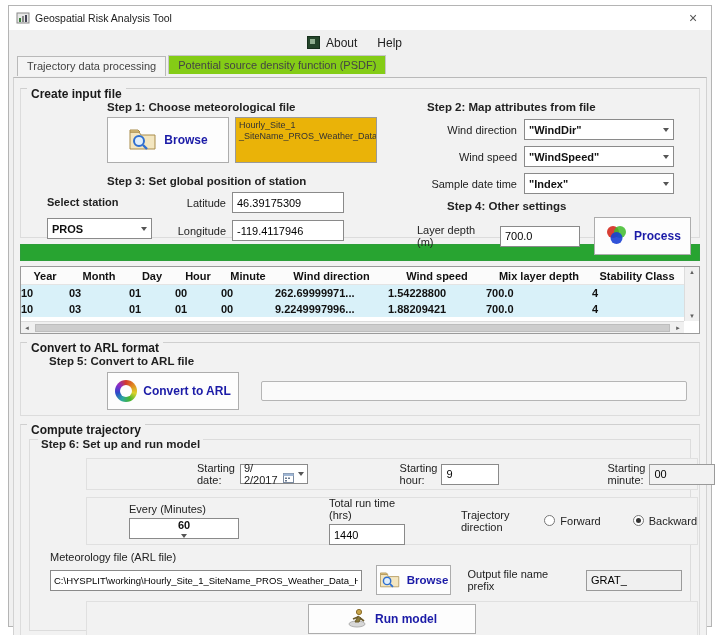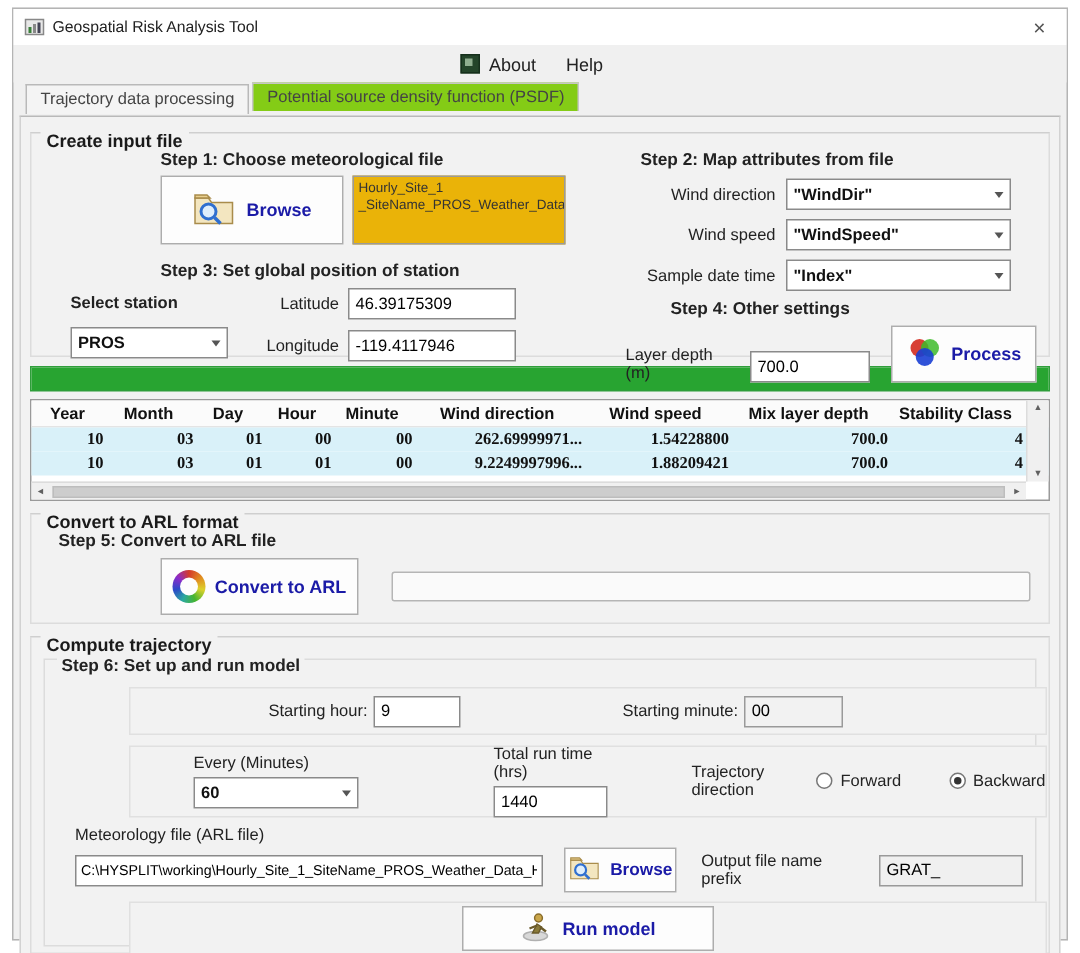--- a/index.html
+++ b/index.html
@@ -57,44 +57,44 @@
   .tb { background:#fff; border:1px solid #8a8a8a; font-size:11px; font-family:"Liberation Sans",sans-serif; padding:1px 4px; height:21px; }
   .ll-input { width:112px; }
 
   
   .s2-row { display:flex; align-items:center; margin-top:6px; }
   .s2-row .lbl { width:108px; text-align:right; margin-right:7px; }
   .s2-combo { width:150px; }
 
   
   .s4-title { margin-top:6px; }
-  .s4-row { display:flex; align-items:flex-end; margin-top:5px; }
+  .s4-row { display:flex; align-items:center; margin-top:5px; }
   .s4-row .lbl { margin-left:8px; margin-right:6px; }
   .ld-input { width:80px; }
   .btn-process { width:98px; height:38px; margin-left:14px; }
 
   
   .pbar { margin-top:6px; height:17px; border:1px solid #2e9e3a; background:#e6e6e6; }
   .pbar .fill { height:100%; width:100%; background:var(--progress-green,#28a431); }
 
   
   .tablebox { position:relative; margin-top:5px; height:68px; background:#fff; border:1px solid #9a9a9a; }
   .tgrid { display:grid; grid-template-columns:48px 60px 46px 46px 54px 113px 98px 106px 90px; }
   .thead { background:#fbfbfb; border-bottom:1px solid #e4e4e4; }
   .th { font-size:11px; font-weight:bold; color:#111; text-align:center; padding:3px 0 2px 0; white-space:nowrap; }
   .trow { background:var(--row-blue,#d9f1f9); }
-  .td { font-size:11px; font-weight:bold; color:#111; text-align:right; padding:2px 0; white-space:nowrap; overflow:hidden;font-family:Liberation Serif, serif; }
+  .td { font-size:11px; font-weight:bold; color:#111; text-align:left; padding:2px 0; white-space:nowrap; overflow:hidden; }
   .vscroll { position:absolute; top:0; right:0; bottom:12px; width:15px; background:#f0f0f0; border-left:1px solid #dcdcdc; display:flex; flex-direction:column; justify-content:space-between; align-items:center; }
   .hscroll { position:absolute; left:0; right:15px; bottom:0; height:12px; background:#f0f0f0; border-top:1px solid #dcdcdc; display:flex; align-items:center; }
   .sarrow { font-size:6px; color:#606060; padding:2px 3px; line-height:6px; }
   .hthumb { flex:1; height:8px; margin:0 2px; background:#cdcdcd; border:1px solid #bdbdbd; }
 
   
   .cv { height:74px; margin-top:8px; }
-  .cv .step5 { margin-left:10px; font-size:11.5px; font-weight:bold; }
+  .cv .step5 { margin-left:20px; font-size:11.5px; font-weight:bold; }
   .cv-row { display:flex; align-items:center; margin:5px 0 0 78px; }
   .btn-convert { width:132px; height:38px; }
   .cv-progress { margin-left:22px; width:426px; height:20px; background:#fafafa; border:1px solid #b5b5b5; border-radius:2px; }
 
   
   .cp { height:212px; margin-top:8px; padding-bottom:6px; }
   .step6 { position:relative; border:1px solid #dcdcdc; height:192px; margin-top:2px; padding:14px 8px 4px 8px; }
   .step6-title { position:absolute; top:-2px; left:8px; background:#f2f2f2; padding:0 3px; font-size:11.5px; font-weight:bold; }
   .panel { border:1px solid #e0e0e0; background:#f2f2f2; margin-left:48px; width:612px; }
   .p1 { height:32px; margin-top:4px; display:flex; align-items:center; }
@@ -102,21 +102,21 @@
   .datebox { display:flex; align-items:center; background:#fff; border:1px solid #8a8a8a; height:20px; padding:0 3px; margin-left:5px; }
   .dateval { font-size:11px; }
   .calicon { width:11px; height:11px; margin-left:5px; }
   .datearrow { width:0;height:0;border-left:3px solid transparent;border-right:3px solid transparent;border-top:4px solid #555; margin-left:4px; }
   .hourinput { width:58px; margin-left:4px; }
   .mininput { width:66px; margin-left:4px; background:#f2f2f2; border-color:#9a9a9a; }
 
   .p2 { height:48px; margin-top:7px; display:flex; align-items:center; }
   .col2 { display:flex; flex-direction:column; }
   .col2 .lbl { margin-bottom:3px; }
-  .every-combo { width:110px; }
+  .every-combo { width:110px;flex-direction:column; }
   .tr-input { width:76px; }
   .radio-row { display:flex; align-items:flex-start; }
   .radio { width:11px; height:11px; border:1px solid #777; border-radius:50%; background:#fff; margin-right:5px; position:relative; flex:0 0 auto; }
   .radio.sel::after { content:""; position:absolute; left:2px; top:2px; width:5px; height:5px; border-radius:50%; background:#333; }
 
   .metarea { margin:6px 0 0 12px; }
   .met-row { display:flex; align-items:center; margin-top:2px; }
   .met-input { width:312px; font-size:9.5px; padding:1px 3px; }
   .btn-browse2 { width:76px; height:30px; margin-left:14px; font-size:11.5px; }
   .opf-lbl { margin-left:16px; }
@@ -307,20 +307,36 @@
         <div class="cv-progress"></div>
       </div>
     </div>
 
     <div class="groupbox cp">
       <span class="gb-title">Compute trajectory</span>
       <div class="step6">
         <span class="step6-title">Step 6: Set up and run model</span>
 
         <div class="panel p1">
+          <div class="g1" style="margin-left:110px">
+            <span class="lbl">Starting date:</span>
+            <div class="datebox">
+              <span class="dateval">9/ 2/2017</span>
+              <span class="calicon">
+                <svg width="11" height="11" viewBox="0 0 11 11">
+                    <rect x="0.5" y="1.5" width="10" height="9" fill="#fff" stroke="#7a8aa0"></rect>
+                    <rect x="0.5" y="1.5" width="10" height="2.5" fill="#9fb6d4"></rect>
+                    <rect x="2" y="5.5" width="2" height="1.5" fill="#6a7a90"></rect>
+                    <rect x="5" y="5.5" width="2" height="1.5" fill="#6a7a90"></rect>
+                    <rect x="2" y="8" width="2" height="1.5" fill="#6a7a90"></rect>
+                  </svg>
+              </span>
+              <span class="datearrow"></span>
+            </div>
+          </div>
           <div class="g1" style="margin-left:92px">
             <span class="lbl">Starting hour:</span>
             <input class="tb hourinput" value="9" style="">
           </div>
           <div class="g1" style="margin-left:108px">
             <span class="lbl">Starting minute:</span>
             <input class="tb mininput" value="00" style="">
           </div>
         </div>
 

